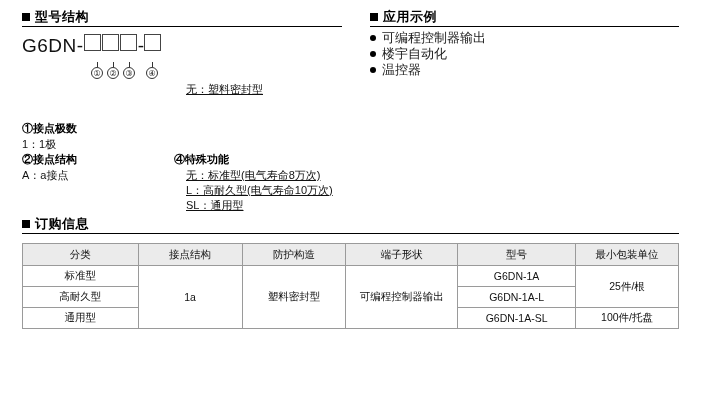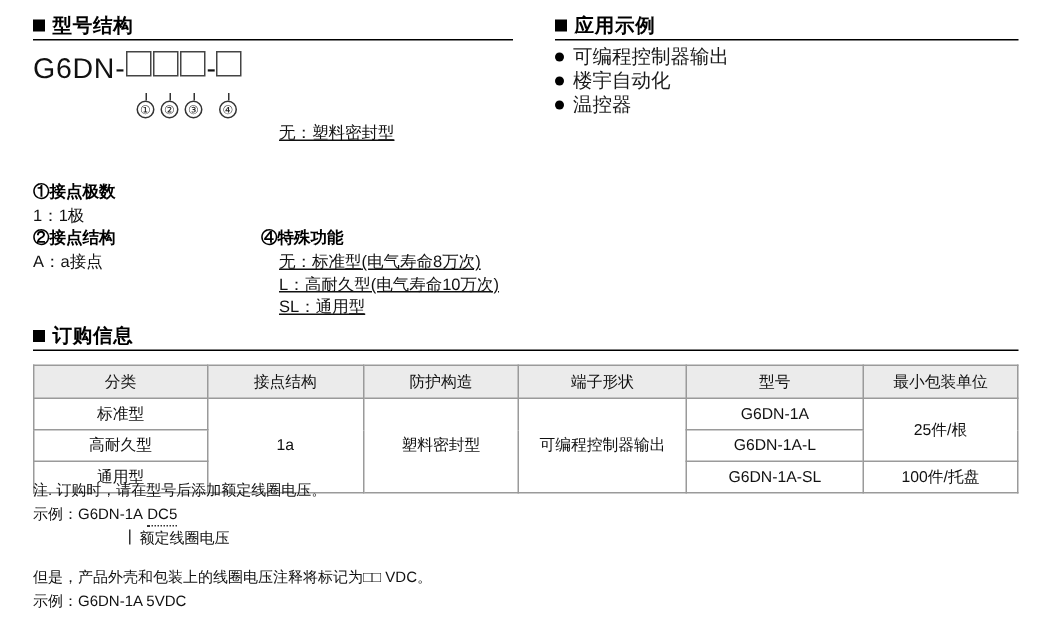--- a/index.html
+++ b/index.html
@@ -310,26 +310,14 @@
         </tr>
         <tr>
           <td>通用型</td>
           <td>G6DN-1A-SL</td>
           <td>100件/托盘</td>
         </tr>
       </tbody>
     </table>
   </div>
 
-  <div class="notes">
-    <div class="ln">注. 订购时，请在型号后添加额定线圈电压。</div>
-    <div class="ln">
-      <span>示例：</span><span>G6DN-1A</span>&nbsp;<span class="ul-dot">DC5</span>
-    </div>
-    <div class="arrow-row">
-      <span class="lead"></span><span class="vbar"></span><span>额定线圈电压</span>
-    </div>
-    <div class="gap"></div>
-    <div class="ln">但是，产品外壳和包装上的线圈电压注释将标记为□□ VDC。</div>
-    <div class="ln">示例：G6DN-1A 5VDC</div>
-  </div>
 
 </div>
 
 </body></html>

